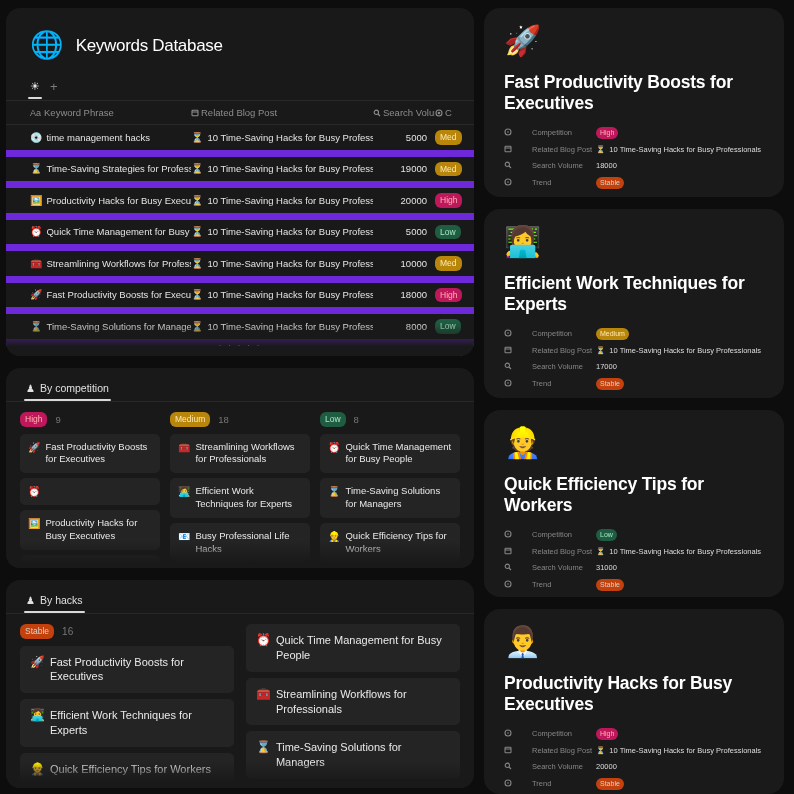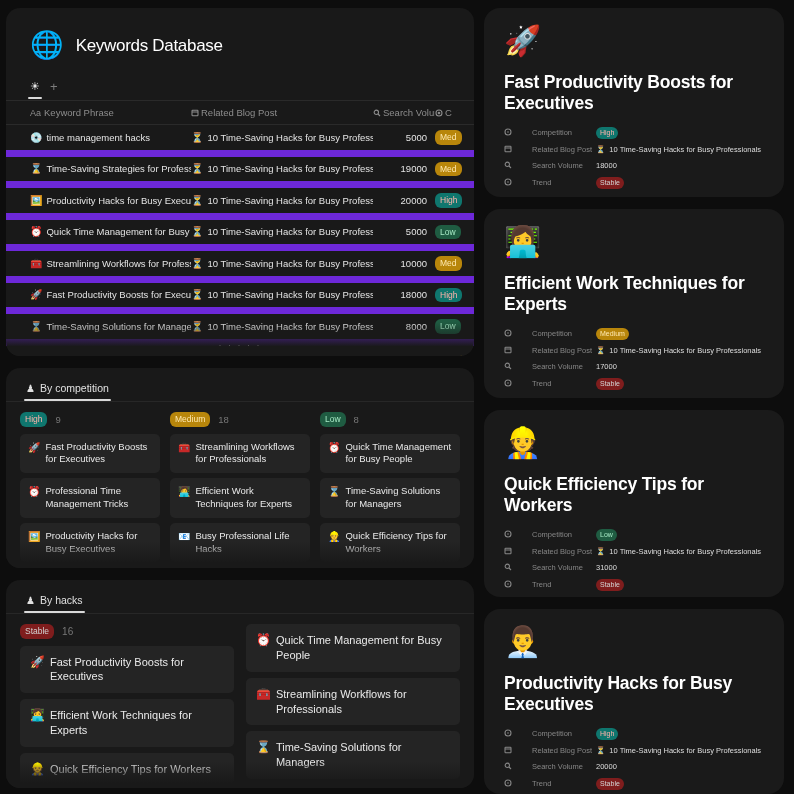--- a/index.html
+++ b/index.html
@@ -76,24 +76,24 @@
   .col-kw { width: 185px; }
   .col-blog { width: 182px; }
   .col-vol { width: 62px; }
   .col-comp { width: 39px; }
 
   .badge {
     display: inline-block; font-size: 8.5px; line-height: 1;
     padding: 3px 5px 3px 5px; border-radius: 6px; font-weight: 400;
     white-space: nowrap;
   }
-  .b-high   { background: #0f766e; color: #ffb3ab; }
+  .b-high   { background: #be185d; color: #ffb3ab; }
   .b-medium { background: #b8860b; color: #ffe9b0; }
   .b-low    { background: #1f5c42; color: #a6e9c5; }
-  .b-gray   { background: #7f1d1d; color: #d4d4d4; }
+  .b-gray   { background: #c2410c; color: #d4d4d4; }
 
   .db-fade {
     position: absolute; left: 0; right: 0; bottom: 0; height: 34px;
     background: linear-gradient(to bottom, rgba(25,25,25,0) 0%, #191919 72%);
     pointer-events: none;
   }
   .db-dots {
     position: absolute; bottom: 6px; left: 0; right: 0; text-align: center;
     color: #5a5a5a; font-size: 9px; letter-spacing: 2px;
   }
@@ -295,21 +295,20 @@
             <div class="board-col-head">
               <span class="badge b-high">High</span>
               <span class="board-count">9</span>
             </div>
             <div class="board-card">
               <span class="bc-emoji">🚀</span>
               <span class="bc-text">Fast Productivity Boosts for Executives</span>
             </div>
             <div class="board-card">
               <span class="bc-emoji">⏰</span>
-              <span class="bc-text">Professional Time Management Tricks</span>
             </div>
             <div class="board-card">
               <span class="bc-emoji">🖼️</span>
               <span class="bc-text">Productivity Hacks for Busy Executives</span>
             </div>
             <div class="board-card"></div>
           </div>
           <div class="board-col">
             <div class="board-col-head">
               <span class="badge b-medium">Medium</span>

